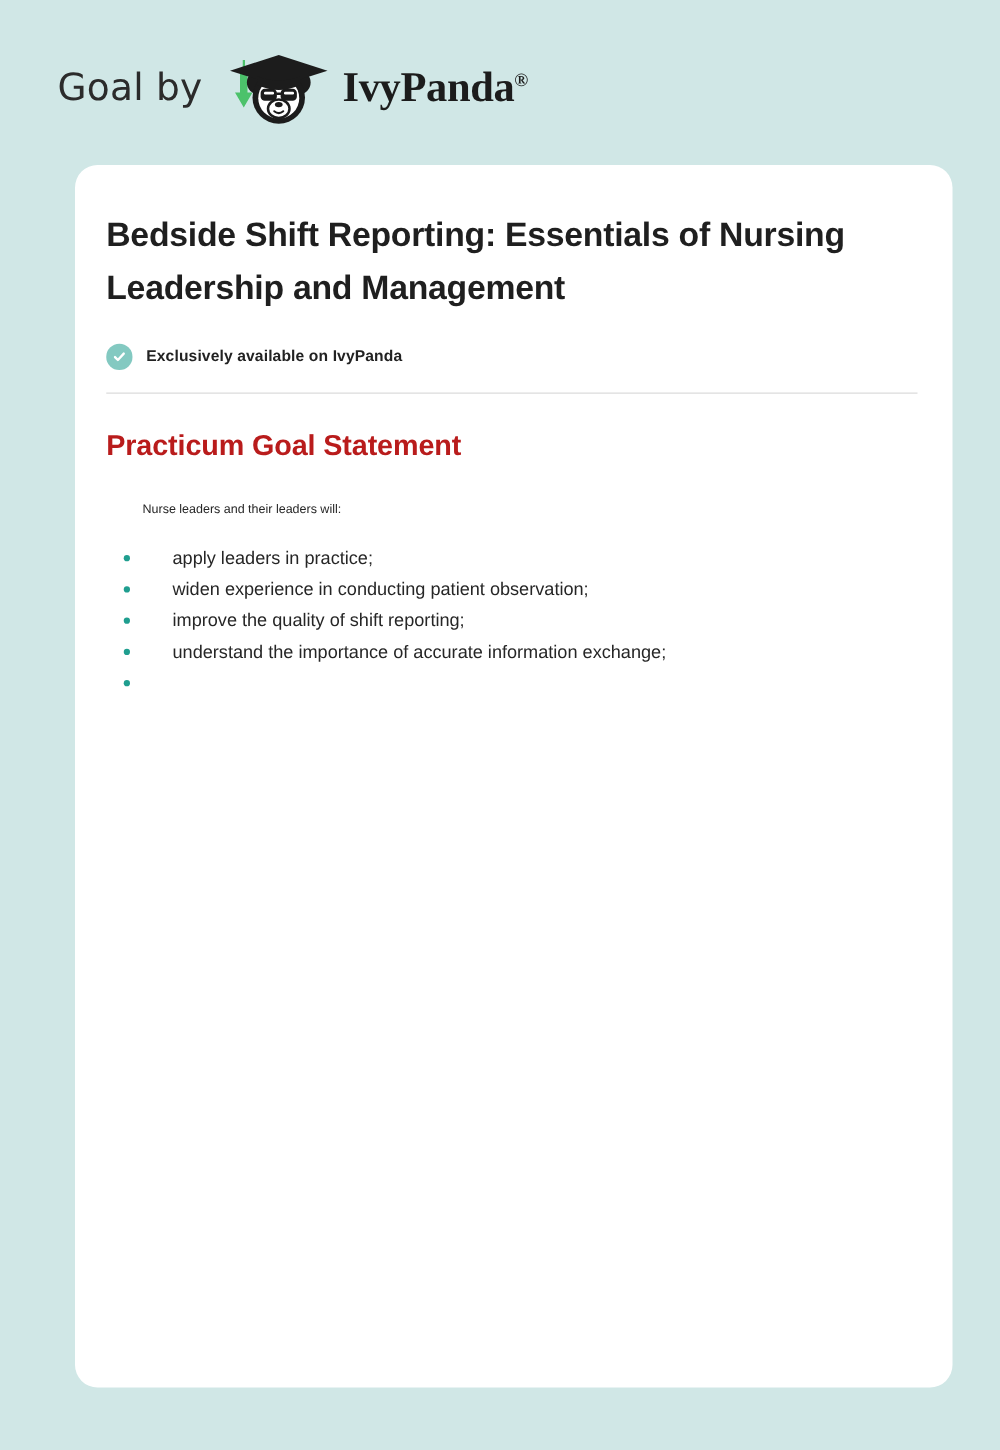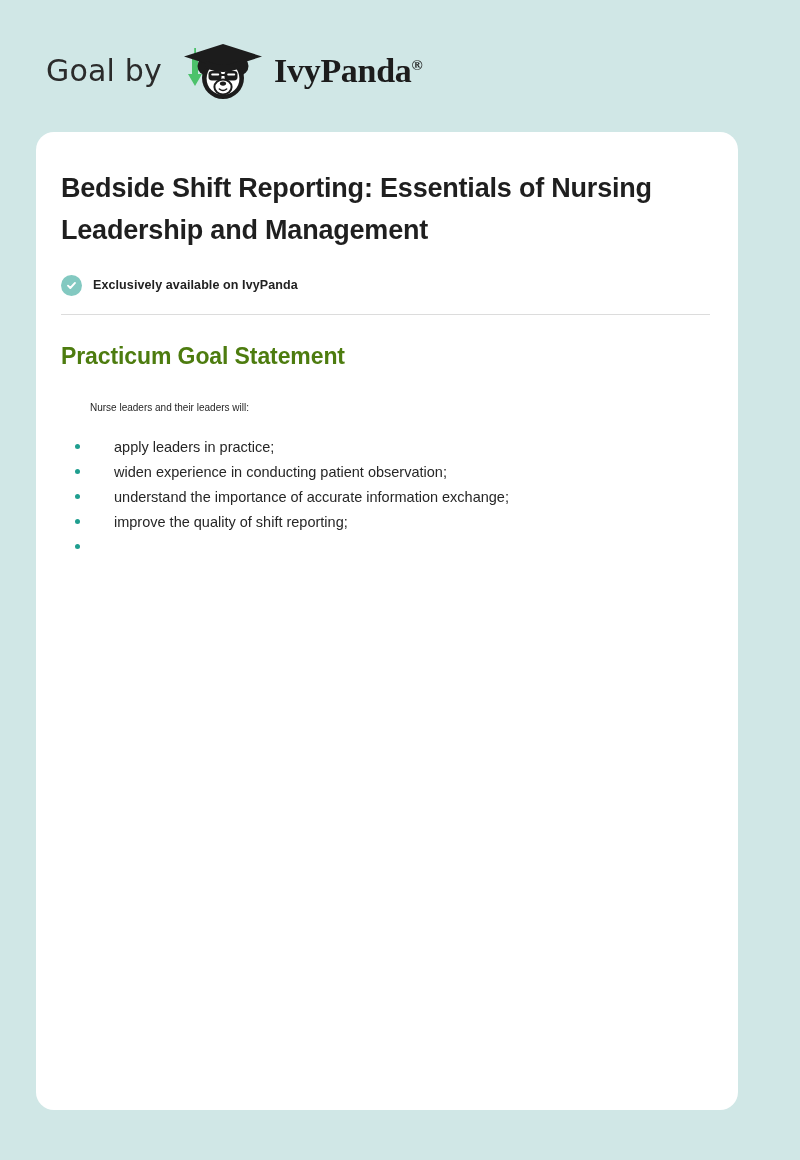--- a/index.html
+++ b/index.html
@@ -68,21 +68,21 @@
   .brand-word .reg {
     font-size: 15px;
     vertical-align: super;
     font-weight: 700;
     line-height: 1;
   }
 
   
   .card {
     position: absolute;
-    left: 36px;
+    left: 60px;
     top: 132px;
     width: 702px;
     height: 978px;
     background: #ffffff;
     border-radius: 18px;
   }
 
   .card-inner {
     padding: 36px 28px 0 25px;
   }
@@ -128,21 +128,21 @@
     width: 649px;
     height: 1px;
     background: #dcdcdc;
     border: 0;
   }
 
   .section-heading {
     margin-top: 28px;
     font-size: 23px;
     font-weight: 700;
-    color: #4d7c0f;
+    color: #b91c1c;
     letter-spacing: -0.1px;
   }
 
   .body-paragraph {
     margin-top: 30px;
     margin-left: 29px;
     font-size: 10px;
     color: #262626;
     line-height: 1.5;
   }
@@ -234,25 +234,25 @@
         <li>
           <span class="bullet-dot"></span>
           <span>apply leaders in practice;</span>
         </li>
         <li>
           <span class="bullet-dot"></span>
           <span>widen experience in conducting patient observation;</span>
         </li>
         <li>
           <span class="bullet-dot"></span>
+          <span>improve the quality of shift reporting;</span>
+        </li>
+        <li>
+          <span class="bullet-dot"></span>
           <span>understand the importance of accurate information exchange;</span>
-        </li>
-        <li>
-          <span class="bullet-dot"></span>
-          <span>improve the quality of shift reporting;</span>
         </li>
         <li>
           <span class="bullet-dot"></span>
         </li>
       </ul>
 
     </div>
   </div>
 
 </div>

